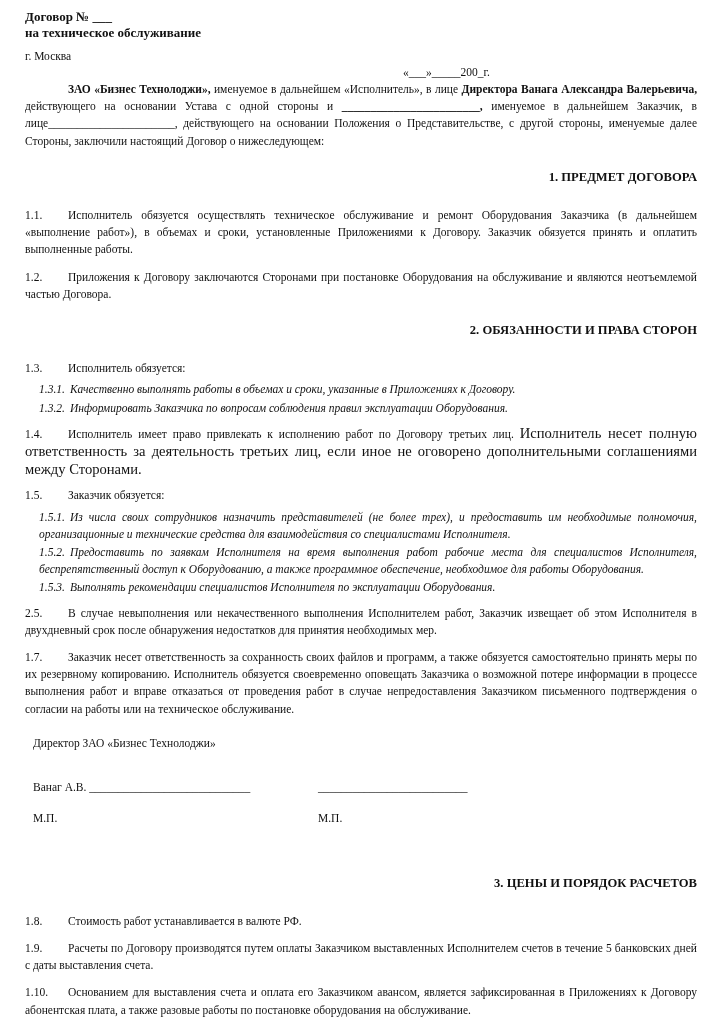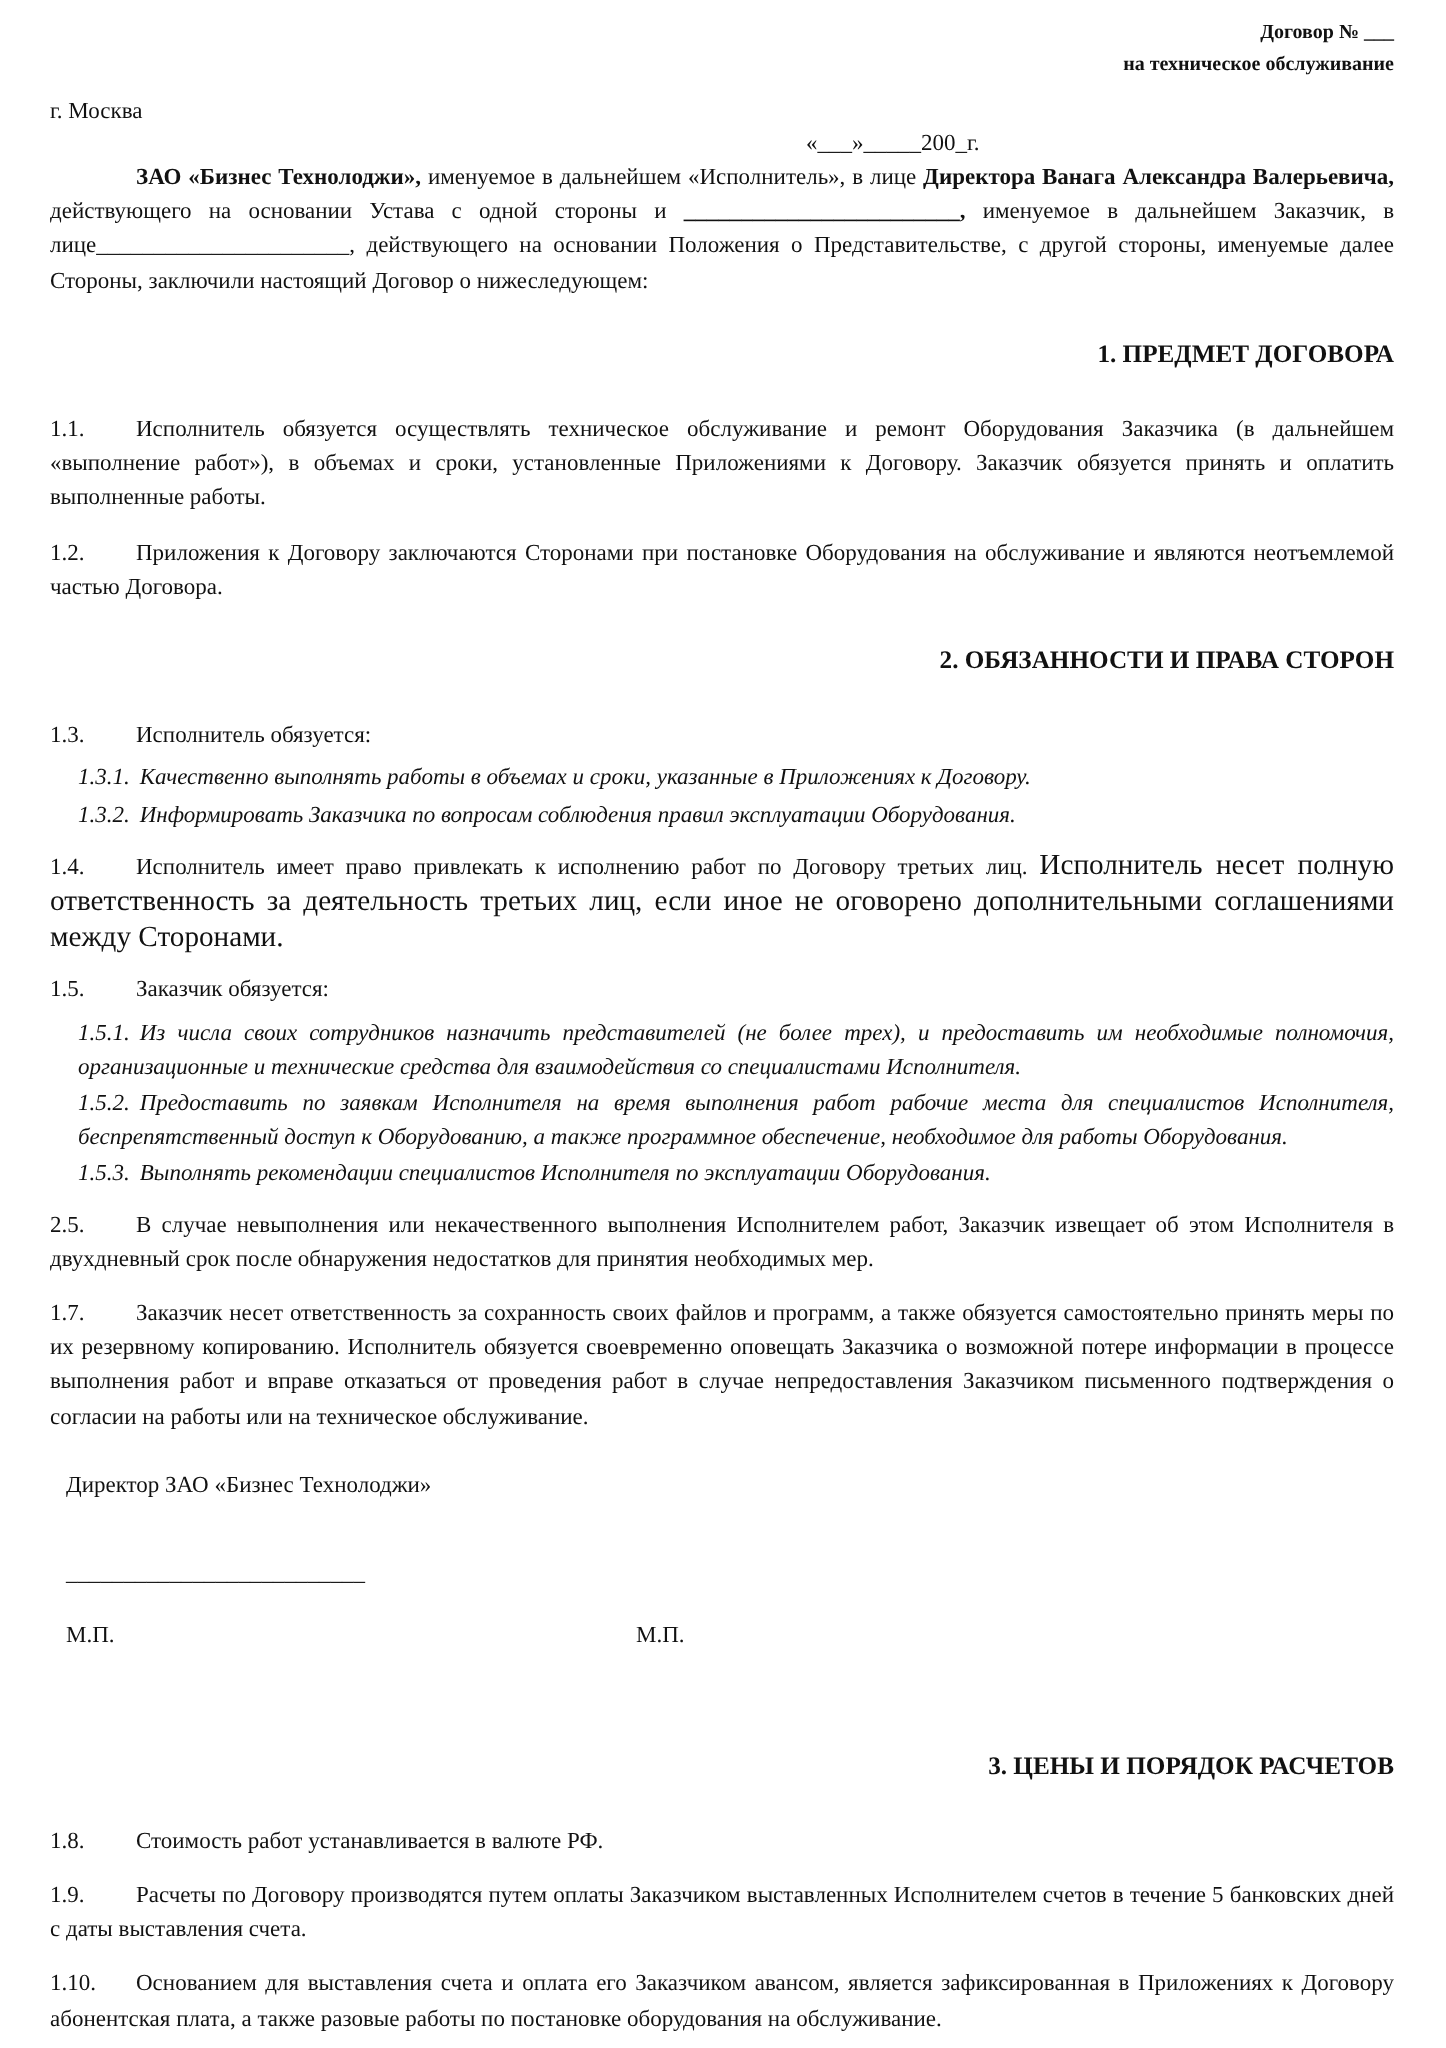--- a/index.html
+++ b/index.html
@@ -8,23 +8,23 @@
     width: 723px;
     height: 1024px;
     overflow: hidden;
     padding: 9px 26px 0 25px;
     font-family: "Liberation Serif", "DejaVu Serif", serif;
     font-size: 11.5px;
     line-height: 17.2px;
     color: #111111;
   }
   .doc-title {
-    text-align: right;
+    text-align: left;
     font-weight: bold;
-    font-size: 10px;
+    font-size: 13px;
     line-height: 16px;
   }
   .place-row {
     position: relative;
     margin-top: 7px;
     height: 17px;
   }
   .date-blank {
     position: absolute;
     left: 378px;
@@ -97,20 +97,21 @@
 <p class="subpara"><span class="sn">1.5.1.</span><span>Из числа своих сотрудников назначить представителей (не более трех), и предоставить им необходимые полномочия, организационные и технические средства для взаимодействия со специалистами Исполнителя.</span></p>
 <p class="subpara"><span class="sn">1.5.2.</span><span>Предоставить по заявкам Исполнителя на время выполнения работ рабочие места для специалистов Исполнителя, беспрепятственный доступ к Оборудованию, а также программное обеспечение, необходимое для работы Оборудования.</span></p>
 <p class="subpara mb8"><span class="sn">1.5.3.</span><span>Выполнять рекомендации специалистов Исполнителя по эксплуатации Оборудования.</span></p>
 
 <p class="para"><span class="pn">2.5.</span><span>В случае невыполнения или некачественного выполнения Исполнителем работ, Заказчик извещает об этом Исполнителя в двухдневный срок после обнаружения недостатков для принятия необходимых мер.</span></p>
 <p class="para"><span class="pn">1.7.</span><span>Заказчик несет ответственность за сохранность своих файлов и программ, а также обязуется самостоятельно принять меры по их резервному копированию. Исполнитель обязуется своевременно оповещать Заказчика о возможной потере информации в процессе выполнения работ и вправе отказаться от проведения работ в случае непредоставления Заказчиком письменного подтверждения о согласии на работы или на техническое обслуживание.</span></p>
 
 <div class="sig-block">
   <p class="sig-director">Директор ЗАО «Бизнес Технолоджи»</p>
   <div class="sig-row">
+    <div class="sig-col-left"><span>Ванаг А.В.</span> <span>____________________________</span></div>
     <div class="sig-col-right"><span>__________________________</span></div>
   </div>
   <div class="sig-row">
     <div class="sig-col-left"><span>М.П.</span></div>
     <div class="sig-col-right"><span>М.П.</span></div>
   </div>
 </div>
 
 <div class="gap-lg"></div>
 

